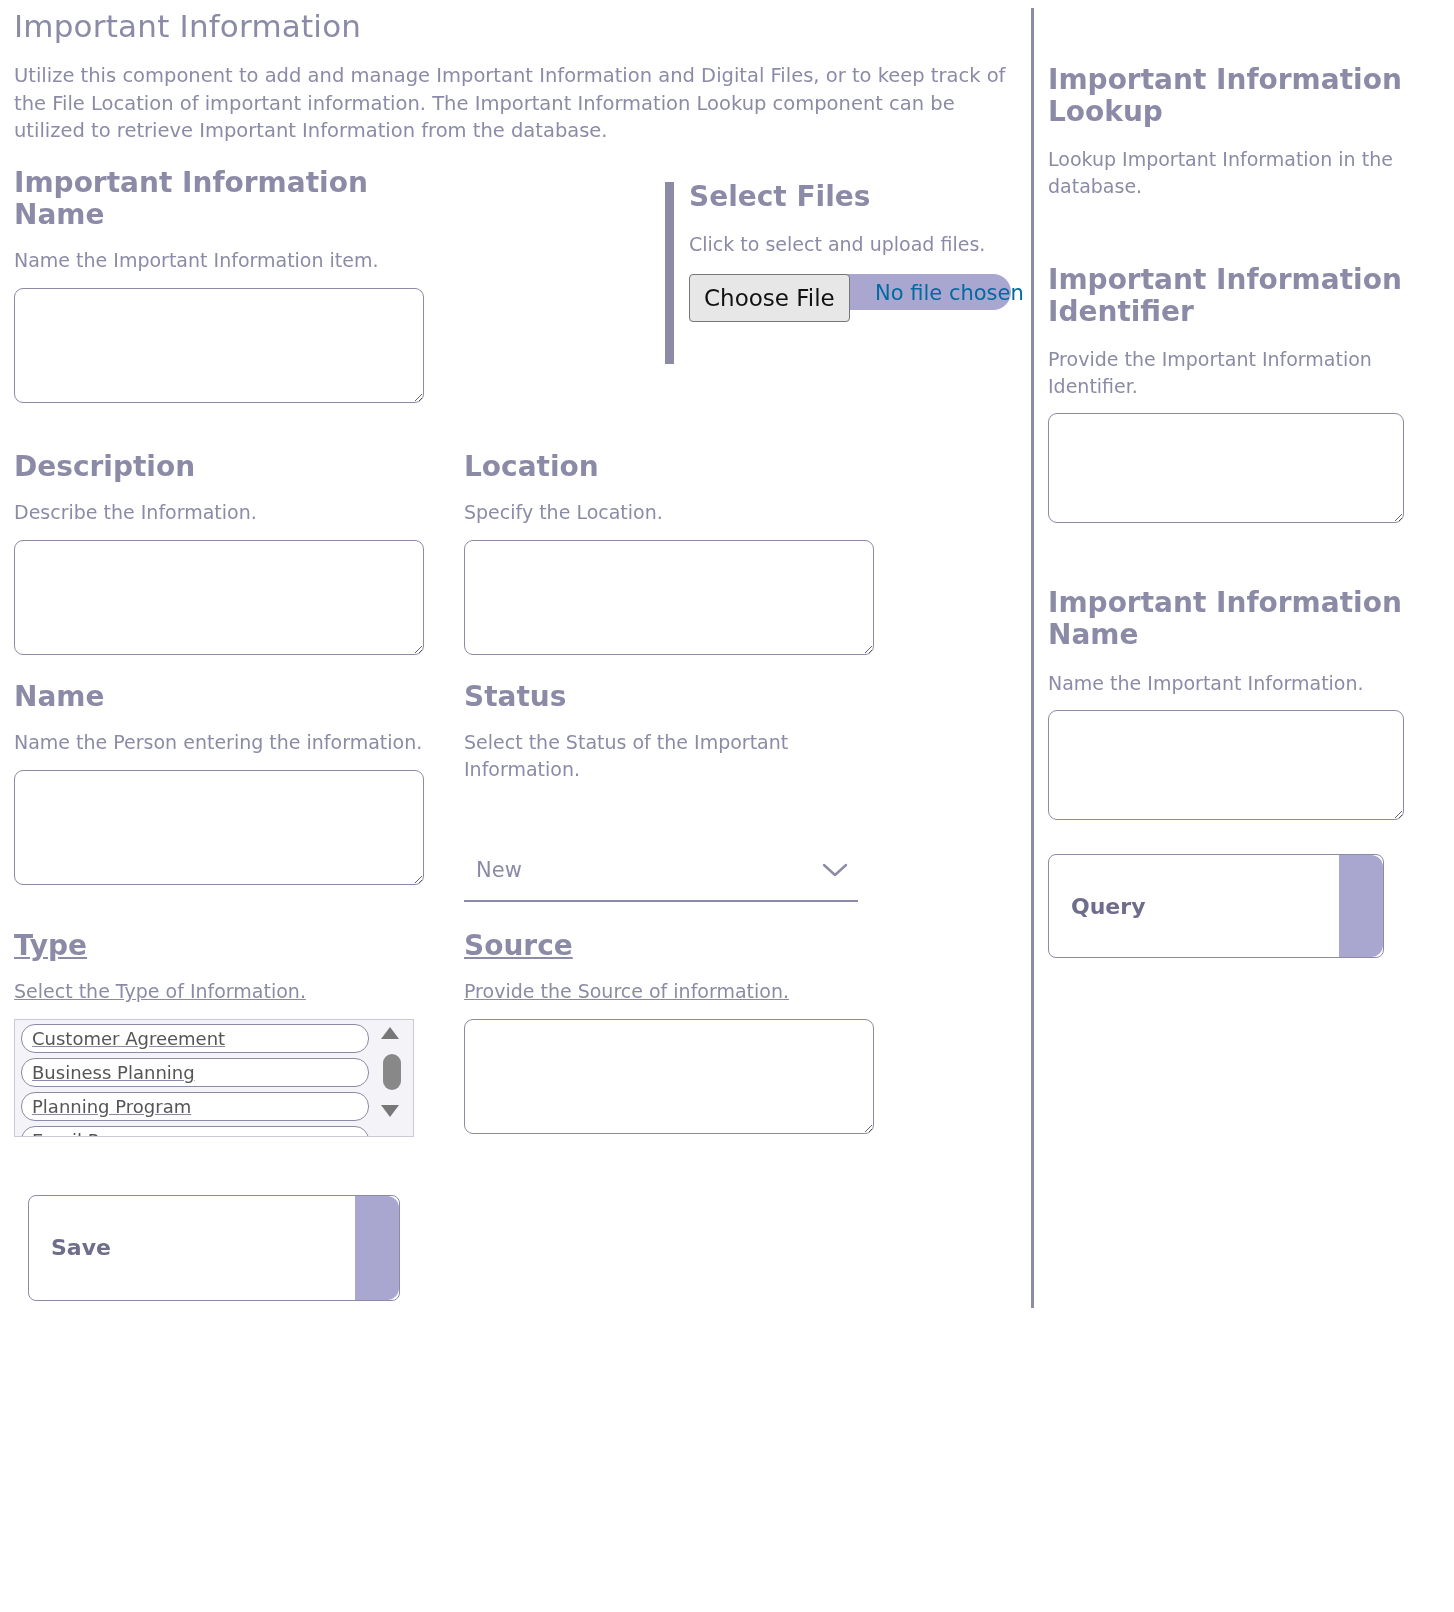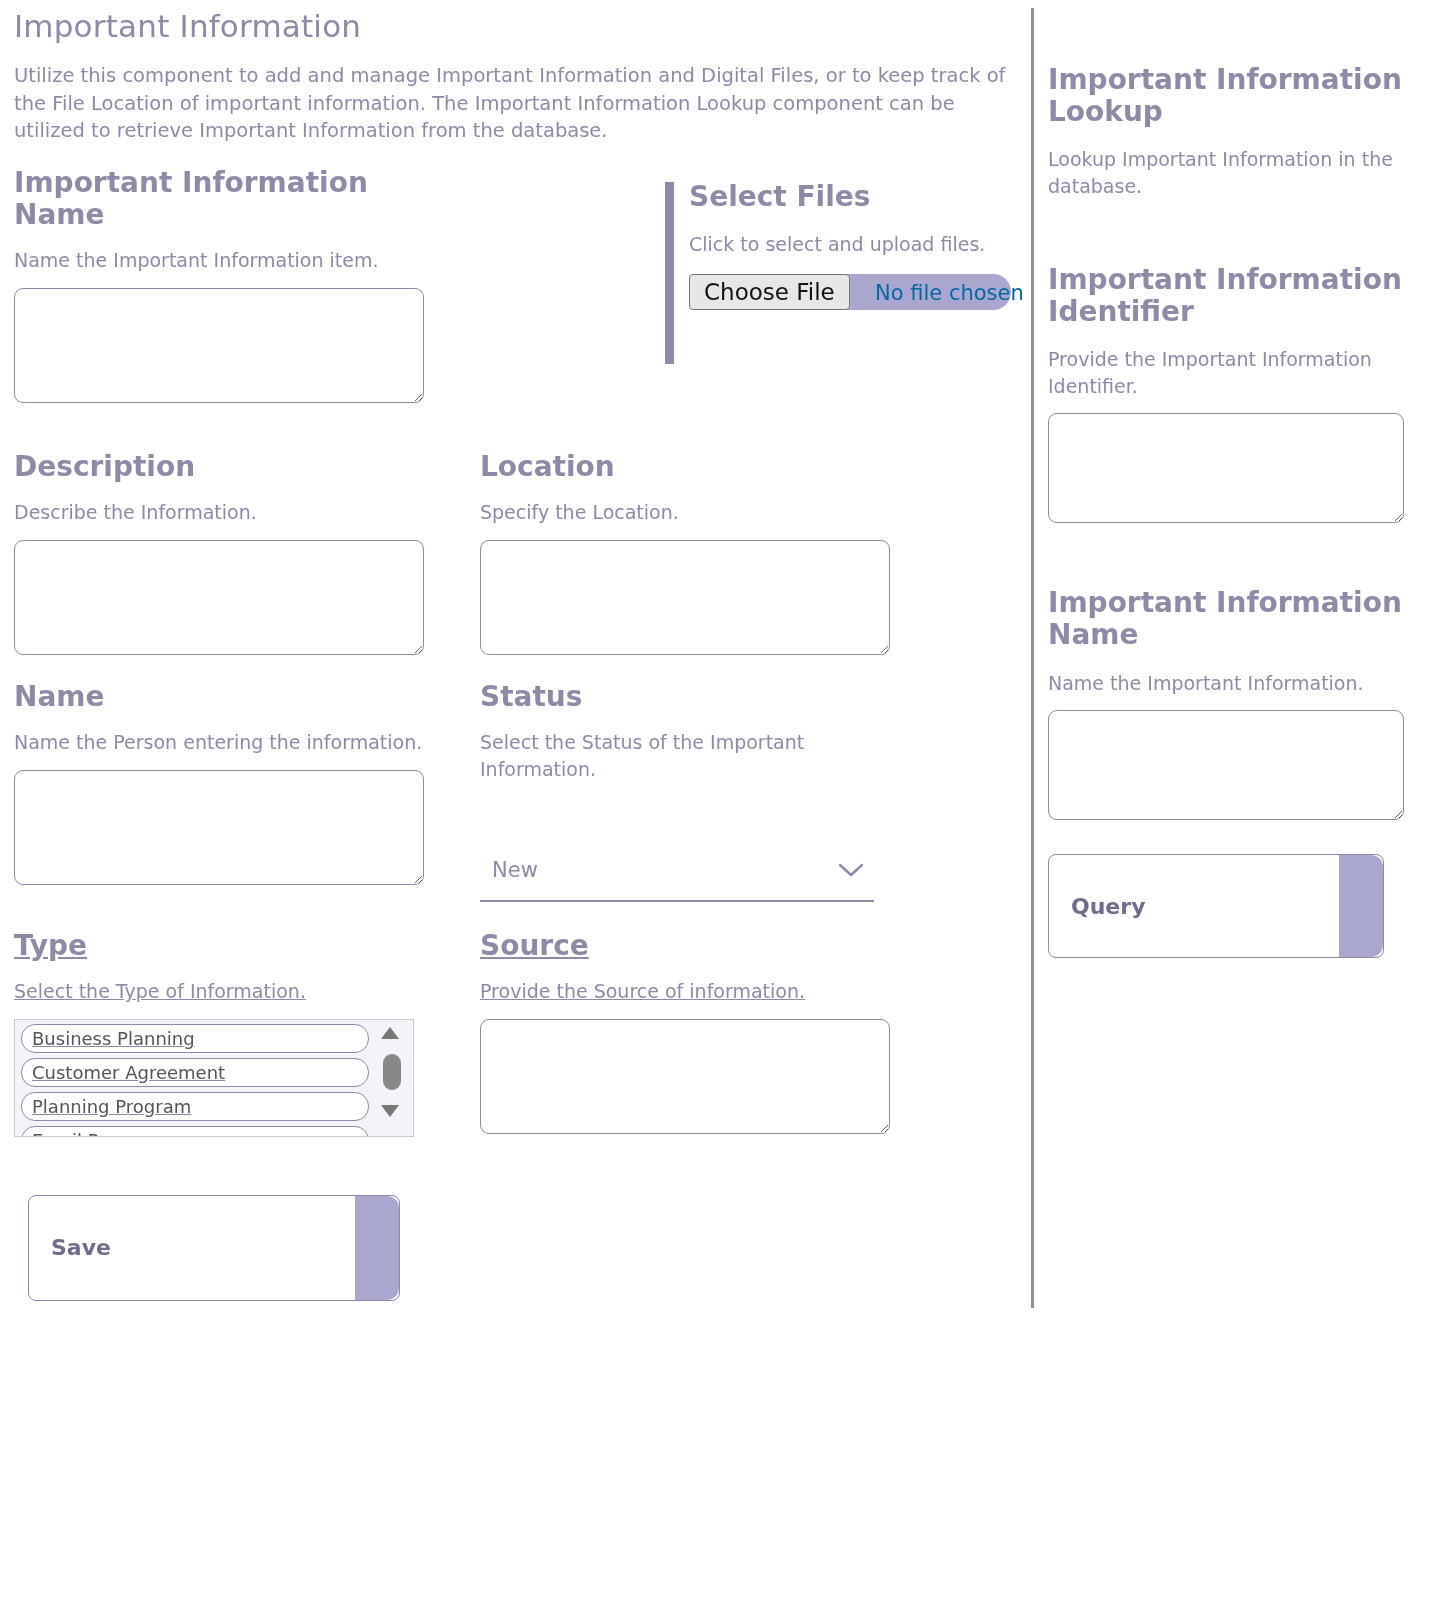--- a/index.html
+++ b/index.html
@@ -84,21 +84,21 @@
     font-family: "DejaVu Sans", sans-serif;
     font-size: 17px;
     color: #555;
     padding: 8px;
     outline: none;
   }
 
   
   .row {
     display: flex;
-    gap: 26px;
+    gap: 10px;
     margin-bottom: 6px;
   }
   .col {
     width: 440px;
   }
 
   
   .block-iin {
     width: 640px;
     margin-bottom: 48px;
@@ -153,21 +153,21 @@
     left: 186px;
     top: 7px;
     font-size: 21px;
     color: #0369a1;
     white-space: nowrap;
   }
   .choose-file-btn {
     position: absolute;
     left: 0;
     top: 0;
-    height: 36px;
+    height: 48px;
     padding: 2px 14px;
     font-family: "DejaVu Sans", sans-serif;
     font-size: 23px;
     color: #111;
     background: #e7e7e7;
     border: 1px solid #767676;
     border-radius: 4px;
     cursor: pointer;
   }
 
@@ -361,22 +361,22 @@
           </span>
         </div>
       </div>
     </div>
 
     <div class="row" style="margin-top:28px;text-decoration:underline;">
       <div class="col">
         <h2 class="section-title">Type</h2>
         <p class="field-help">Select the Type of Information.</p>
         <div class="type-list">
+          <div class="type-option">Customer Agreement</div>
           <div class="type-option">Business Planning</div>
-          <div class="type-option">Customer Agreement</div>
           <div class="type-option">Planning Program</div>
           <div class="type-option">Email Program</div>
           <div class="type-scroll">
             <div class="sb-arrow">
               <svg width="20" height="14" viewBox="0 0 20 14">
                   <polygon points="10,1 19,13 1,13" fill="#777"></polygon>
                 </svg>
             </div>
             <div class="sb-thumb"></div>
             <div class="sb-arrow">

